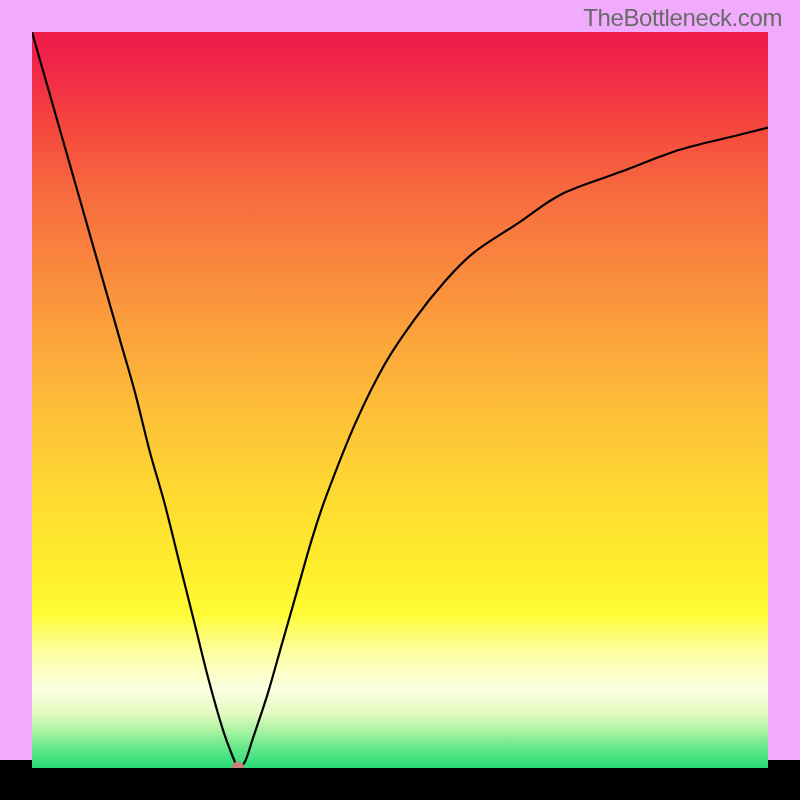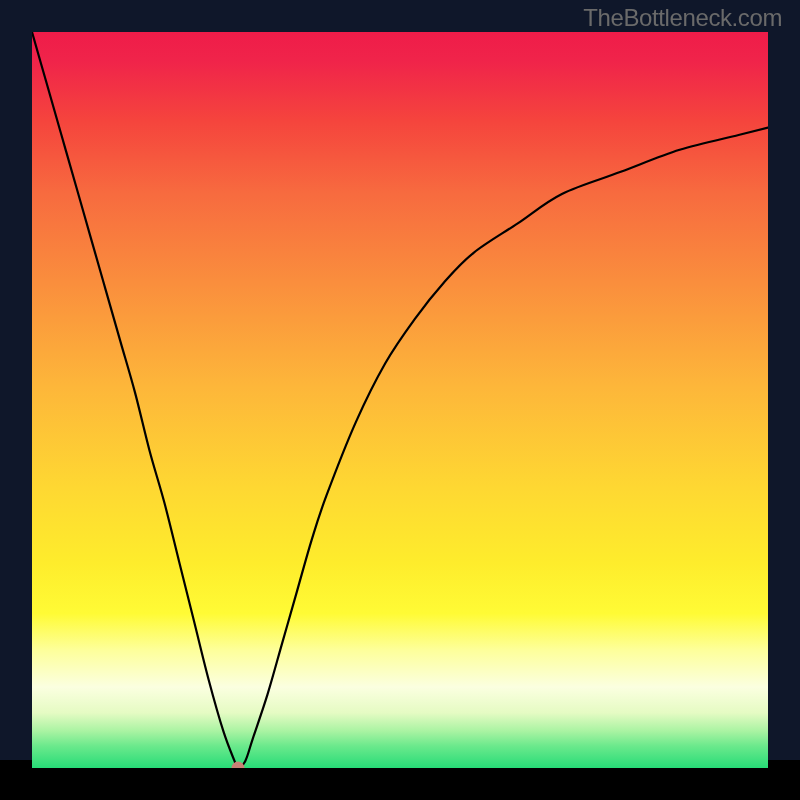--- a/index.html
+++ b/index.html
@@ -8,21 +8,21 @@
     width: 800px;
     height: 800px;
     overflow: hidden;
     background: #000;
     font-family: Arial, Helvetica, sans-serif;
   }
   .frame {
     position: relative;
     width: 800px;
     height: 760px;
-    background: #0f172a;
+    background: #f0abfc;
   }
   .watermark {
     position: absolute;
     top: 4px;
     right: 18px;
     color: #6a6a6a;
     font-size: 24px;
     font-weight: 500;
     letter-spacing: -0.4px;
     z-index: 5;

